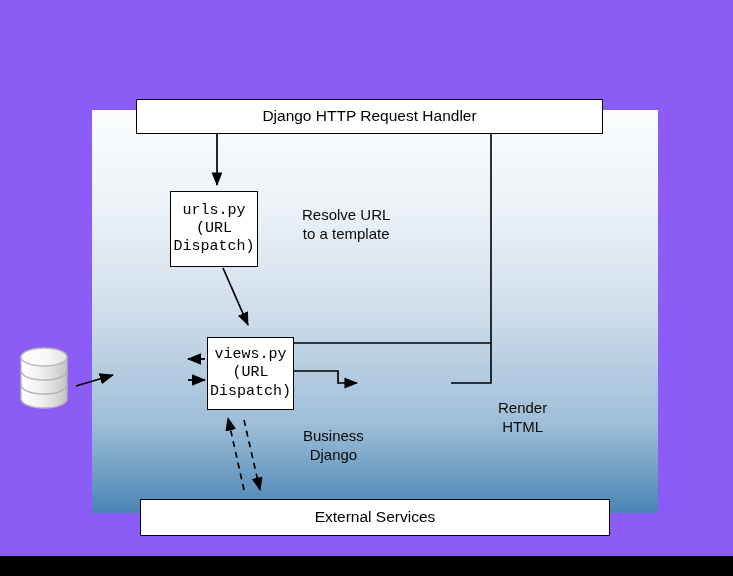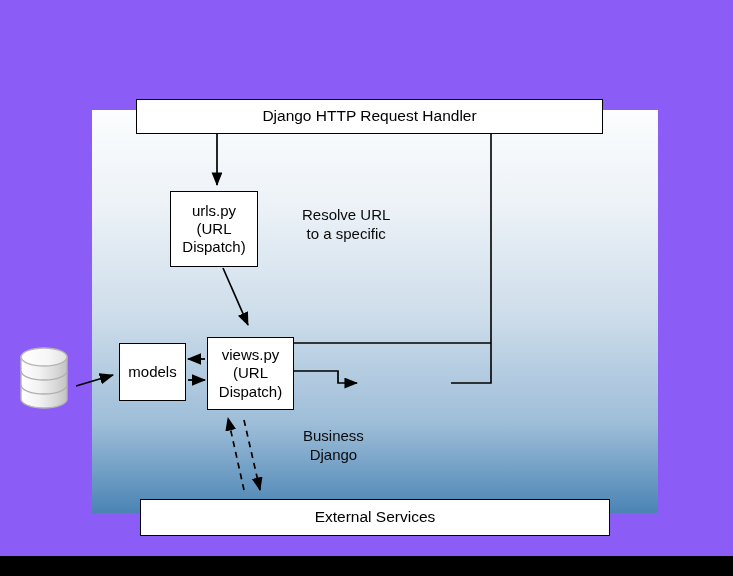--- a/index.html
+++ b/index.html
@@ -33,21 +33,21 @@
     display: flex;
     align-items: center;
     justify-content: center;
     text-align: center;
     color: #000000;
     font-size: 15px;
     line-height: 1.22;
     z-index: 6;
   }
   .node .lines { display: block; width: 100%; }
-  .node .lines span { display: block; }
+  .node .lines span { display: block; font-family: Liberation Mono, monospace; }
 
   #django-header { left: 136px; top: 99px; width: 467px; height: 35px; font-size: 15.5px; }
   #urls-box     { left: 170px; top: 191px; width: 88px;  height: 76px; }
   #views-box    { left: 207px; top: 337px; width: 87px;  height: 73px; justify-content: flex-end; }
   #models-box   { left: 119px; top: 343px; width: 67px;  height: 58px; }
   #mako-box     { left: 363px; top: 360px; width: 88px;  height: 64px; }
   #external-box { left: 140px; top: 499px; width: 470px; height: 37px; font-size: 15.5px; }
 
   
   .annotation {
@@ -155,33 +155,34 @@
   </div>
 
   <div class="node" id="views-box">
     <span class="lines">
       <span>views.py</span>
       <span>(URL</span>
       <span>Dispatch)</span>
     </span>
   </div>
 
-  <div class="node" id="models-box">
-    <span>models</span>
-  </div>
 
 
   <div class="node" id="external-box">
     <span>External Services</span>
   </div>
 
   <div class="annotation" id="anno-resolve">
     <span>Resolve URL</span>
-    <span>to a specific</span>
+    <span>to a template</span>
   </div>
 
   <div class="annotation" id="anno-business">
     <span>Business</span>
     <span>Django</span>
   </div>
 
+  <div class="annotation" id="anno-render">
+    <span>Render</span>
+    <span>HTML</span>
+  </div>
 
 </div>
 
 </body></html>

